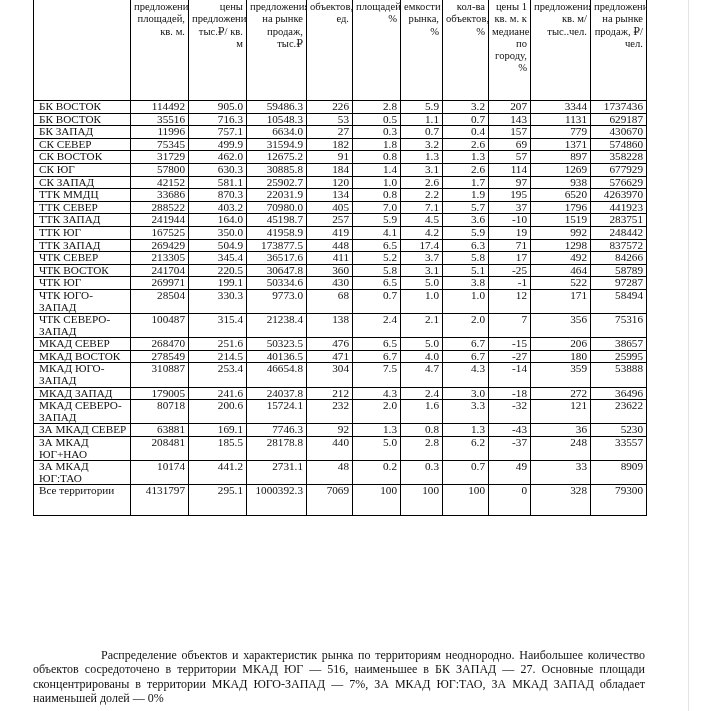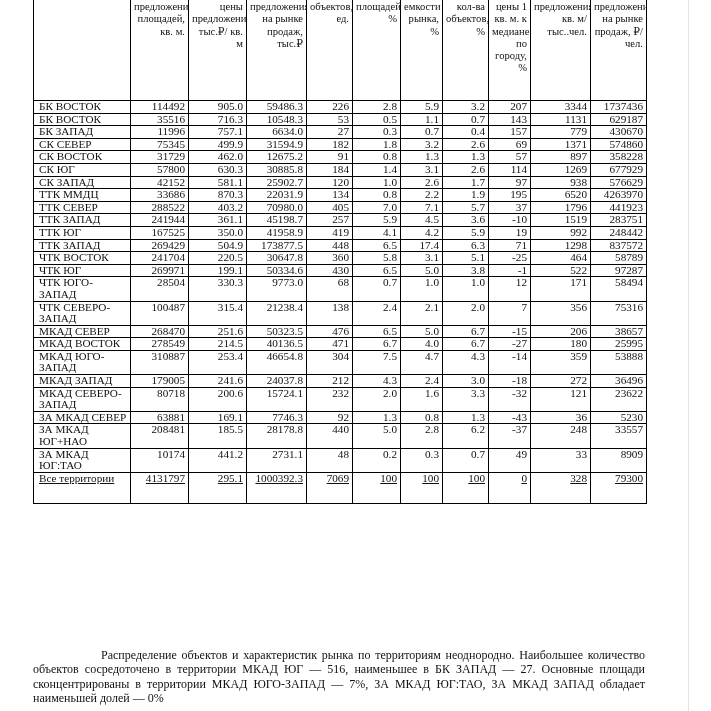--- a/index.html
+++ b/index.html
@@ -8,21 +8,21 @@
   .right-edge { position: absolute; left: 688px; top: 0; width: 1px; height: 711px; background: #e4e4e4; }
   .page { position: absolute; left: 0; top: -14px; width: 711px; }
   table.data { position: absolute; left: 33px; top: 0; border-collapse: collapse; table-layout: fixed;
                width: 613px; font-size: 11.2px; line-height: 11.6px; }
   table.data td, table.data th { border: 1.3px solid #000; padding: 0 3px 0 3px; vertical-align: top;
                overflow: hidden; }
   table.data th { font-weight: normal; text-align: right; font-size: 10.6px; line-height: 12.2px; padding-top: 2px; height: 111px; }
   table.data th.first { text-align: center; }
   table.data td { text-align: right; }
   table.data td.name { text-align: left; padding-left: 5px; }
-  table.data tr.total td { height: 30px; text-decoration: underline; }
+  table.data tr.total td { height: 30px; }
   .caption { position: absolute; left: 33px; top: 650px; width: 612px; font-size: 12px; line-height: 14.4px;
              text-align: justify; }
   .caption .indent { display: inline-block; width: 68px; }
 </style>
 </head>
 <body>
 
 <div class="right-edge"></div>
 
 <div class="page">
@@ -169,21 +169,21 @@
           <td>7.0</td>
           <td>7.1</td>
           <td>5.7</td>
           <td>37</td>
           <td>1796</td>
           <td>441923</td>
         </tr>
         <tr>
           <td class="name">ТТК ЗАПАД</td>
           <td>241944</td>
-          <td>361.1</td>
+          <td>164.0</td>
           <td>45198.7</td>
           <td>257</td>
           <td>5.9</td>
           <td>4.5</td>
           <td>3.6</td>
           <td>-10</td>
           <td>1519</td>
           <td>283751</td>
         </tr>
         <tr>
@@ -204,20 +204,33 @@
           <td>269429</td>
           <td>504.9</td>
           <td>173877.5</td>
           <td>448</td>
           <td>6.5</td>
           <td>17.4</td>
           <td>6.3</td>
           <td>71</td>
           <td>1298</td>
           <td>837572</td>
+        </tr>
+        <tr>
+          <td class="name">ЧТК СЕВЕР</td>
+          <td>213305</td>
+          <td>345.4</td>
+          <td>36517.6</td>
+          <td>411</td>
+          <td>5.2</td>
+          <td>3.7</td>
+          <td>5.8</td>
+          <td>17</td>
+          <td>492</td>
+          <td>84266</td>
         </tr>
         <tr>
           <td class="name">ЧТК ВОСТОК</td>
           <td>241704</td>
           <td>220.5</td>
           <td>30647.8</td>
           <td>360</td>
           <td>5.8</td>
           <td>3.1</td>
           <td>5.1</td>

